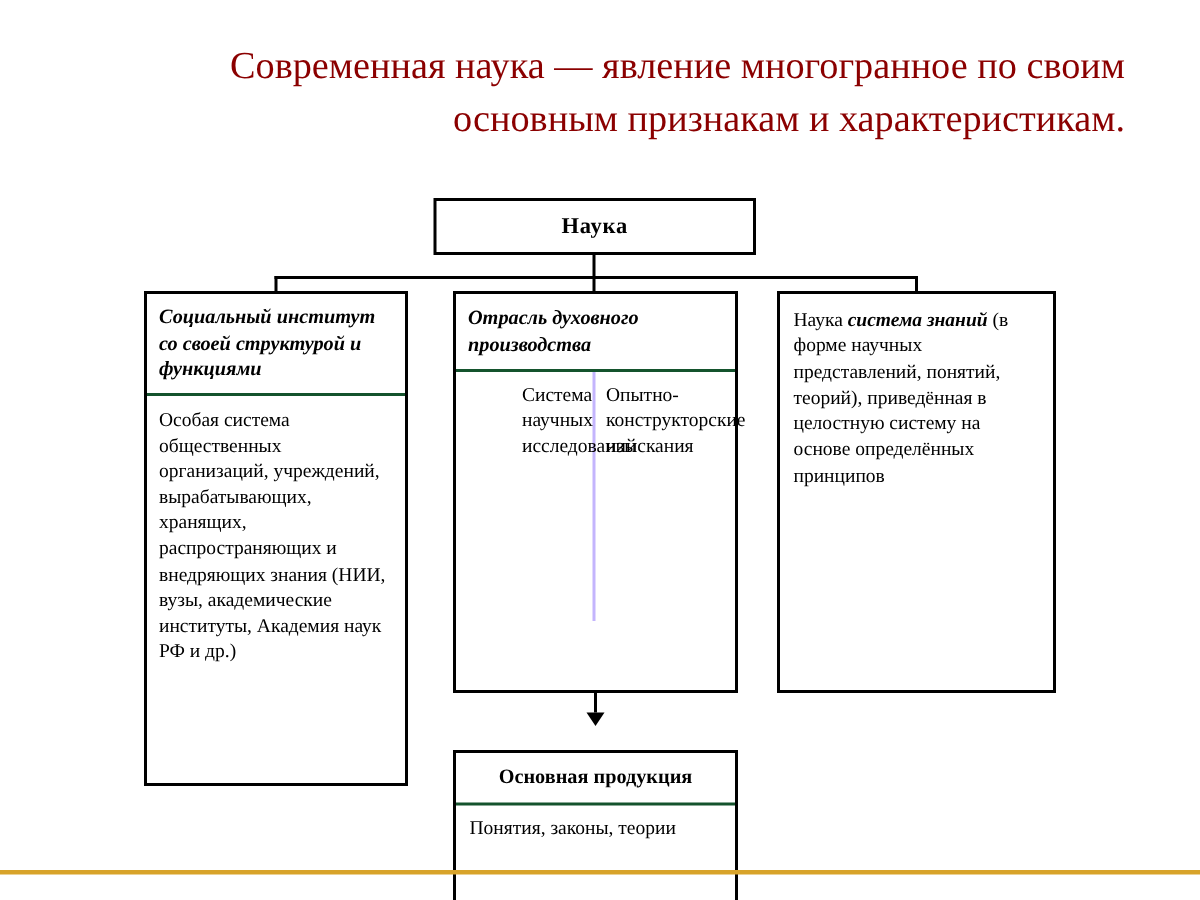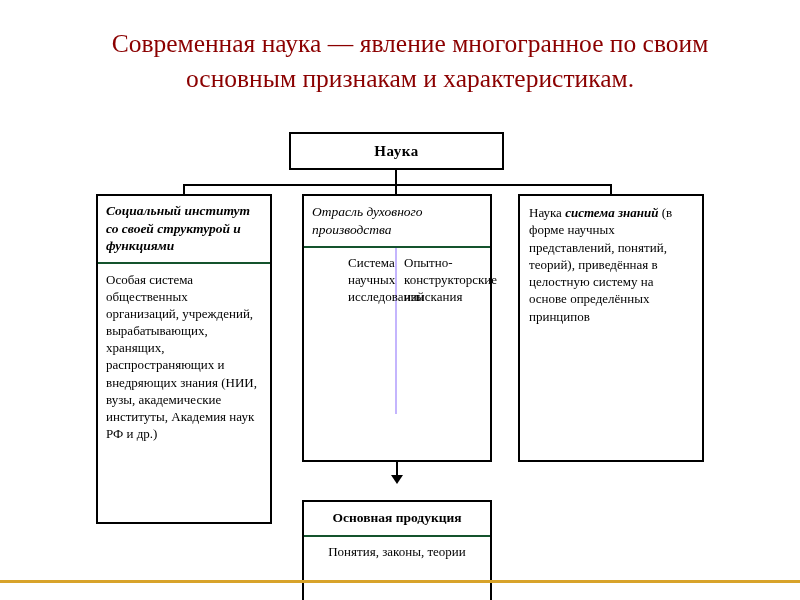--- a/index.html
+++ b/index.html
@@ -25,21 +25,21 @@
   
   .title {
     position: absolute;
     left: 70px;
     top: 26px;
     width: 680px;
     color: #8b0000;
     font-size: 25.5px;
     line-height: 1.38;
     font-family: "Liberation Serif", serif;
-    text-align: center;
+    text-align: right;
   }
 
   
   .accent-line {
     position: absolute;
     left: 0;
     bottom: 17px;
     width: 800px;
     height: 3px;
     background: #d8a32a;
@@ -116,21 +116,21 @@
     line-height: 1.3;
     padding: 6px 8px 7px 8px;
   }
   #node-social .body .inner {
     font-size: 13px;
     line-height: 1.32;
     padding: 7px 8px;
   }
 
   #node-branch .hdr .inner {
-    font-weight: normal;
+    font-weight: bold;
     font-style: italic;
     font-size: 13.5px;
     line-height: 1.3;
     padding: 7px 8px 8px 8px;
   }
 
   
   .split {
     display: flex;
     height: 166px;
@@ -164,21 +164,20 @@
     font-weight: bold;
     text-align: center;
     font-size: 13.5px;
     line-height: 1.3;
     padding: 7px 6px 8px 6px;
   }
   #node-production .body .inner {
     font-size: 13px;
     line-height: 1.3;
     padding: 7px 9px;
-    text-align: center;
   }
 
   
   .ln {
     position: absolute;
     background: #000000;
   }
   .v { width: 2px; }
   .h { height: 2px; }
 

